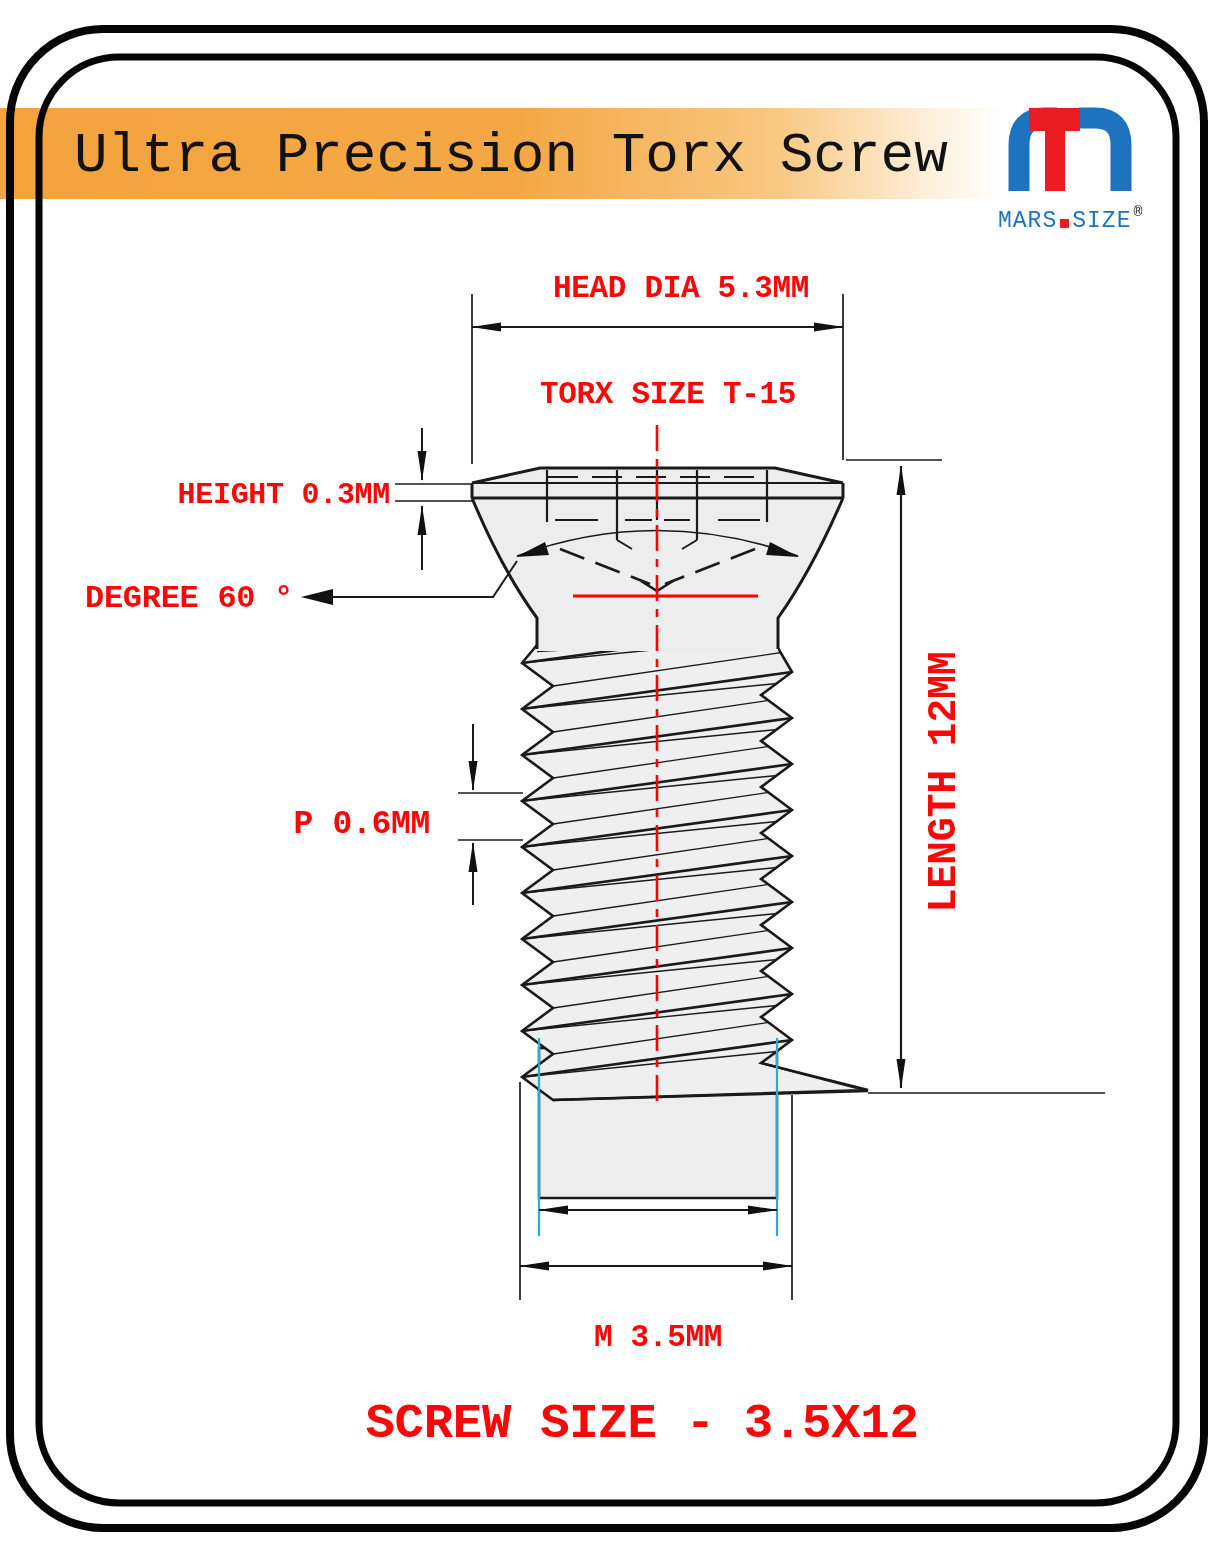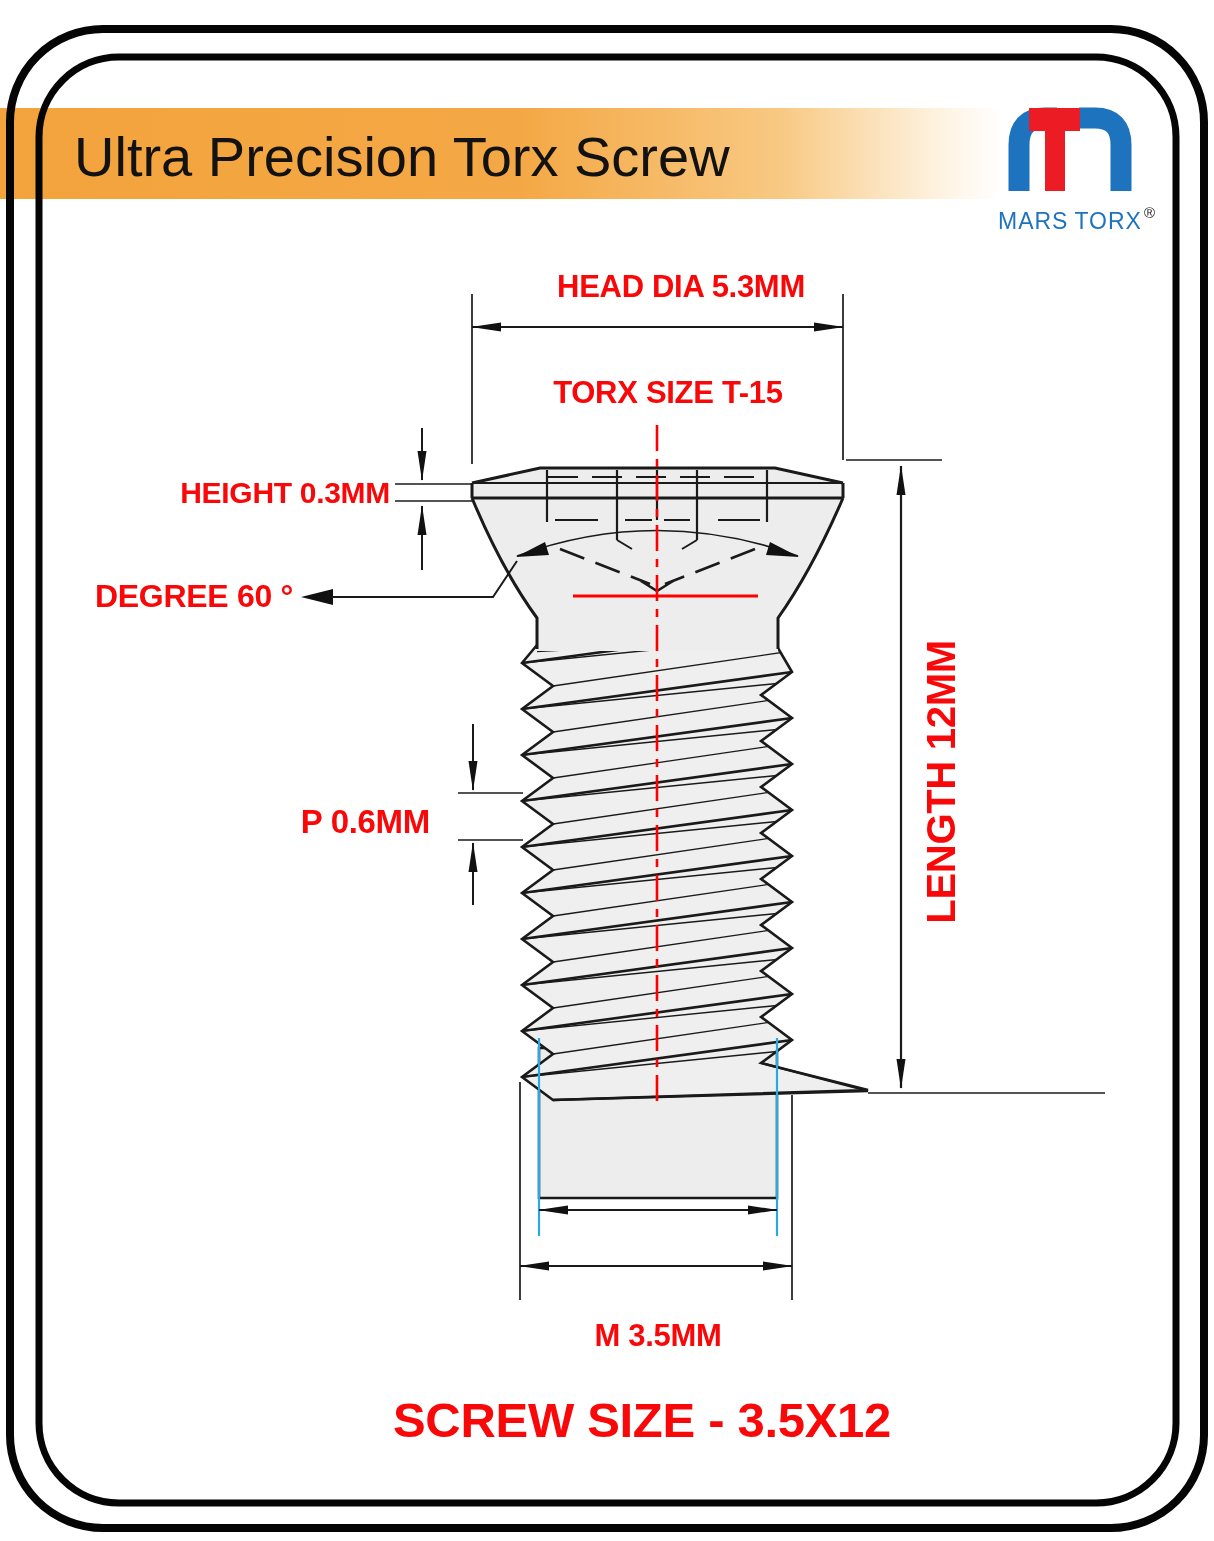--- a/index.html
+++ b/index.html
@@ -1,18 +1,18 @@
 <!DOCTYPE html>
 <html><head>
 <meta charset="utf-8">
 <style>
   html,body{margin:0;padding:0;background:#fff;}
   .sheet{
     position:relative;width:1214px;height:1541px;background:#ffffff;
-    font-family:Liberation Sans, sans-serif;overflow:hidden;
+    font-family:Liberation Mono, monospace;overflow:hidden;
   }
   .band{
     position:absolute;left:0;top:108px;width:1002px;height:91px;
     background:linear-gradient(to right,#F3A33C 0%,#F4A845 52%,#F8C983 78%,#FEF3E2 94%,#FFFFFF 100%);
     z-index:1;
   }
   .title{
     position:absolute;left:74px;top:124px;z-index:3;
     font-size:56px;color:#121212;letter-spacing:0px;white-space:nowrap;
   }
@@ -39,21 +39,21 @@
   <div class="logo">
     <svg class="logo-mark" width="150" height="97" viewBox="0 0 150 97">
       <path d="M 26,92 L 26,46 Q 26,19 52,19 L 64,19" fill="none" stroke="#1E73BE" stroke-width="21"></path>
       <path d="M 128,92 L 128,46 Q 128,19 102,19 L 86,19" fill="none" stroke="#1E73BE" stroke-width="21"></path>
       <rect x="36" y="9" width="51" height="23" fill="#EC1C24"></rect>
       <rect x="52" y="9" width="20" height="83" fill="#EC1C24"></rect>
     </svg>
     <div class="logo-text">
       <span>MARS</span>
       <span class="logo-dot"></span>
-      <span>TORX</span>
+      <span>SIZE</span>
       <span class="logo-reg">®</span>
     </div>
   </div>
 
   <svg class="drawing" width="1214" height="1541" viewBox="0 0 1214 1541">
     <defs>
       <marker id="arr" viewBox="0 0 30 12" refX="29" refY="6" markerWidth="30" markerHeight="12" orient="auto-start-reverse" markerUnits="userSpaceOnUse">
         <path d="M0,1.5 L30,6 L0,10.5 Z" fill="#111"></path>
       </marker>
       <clipPath id="threadClip">

